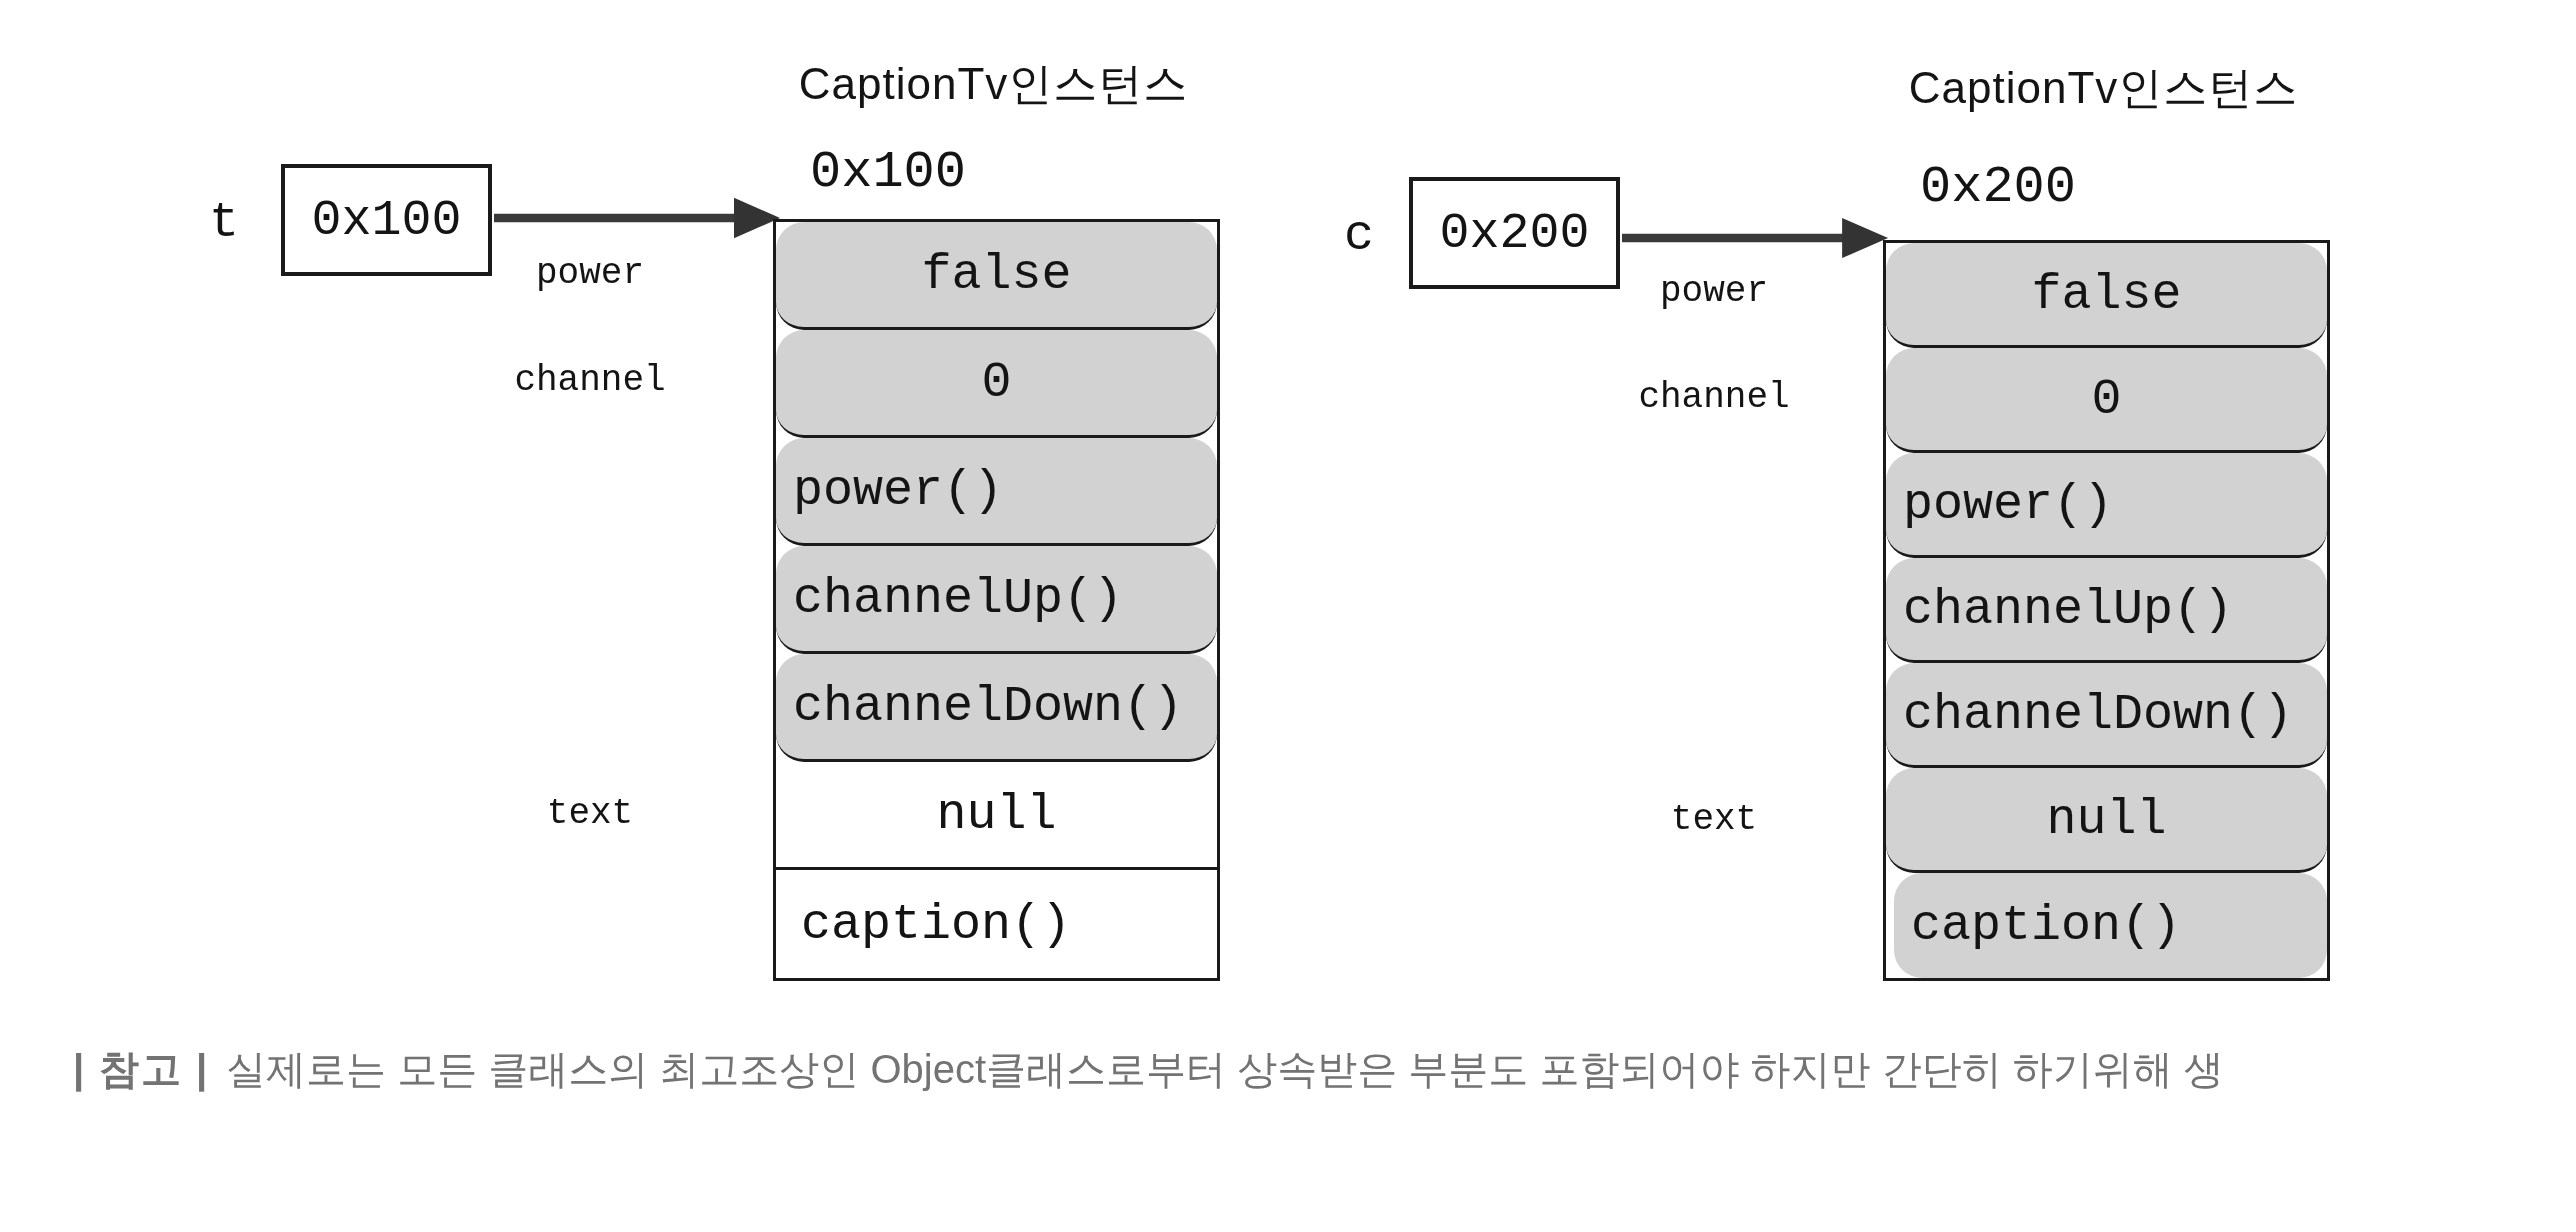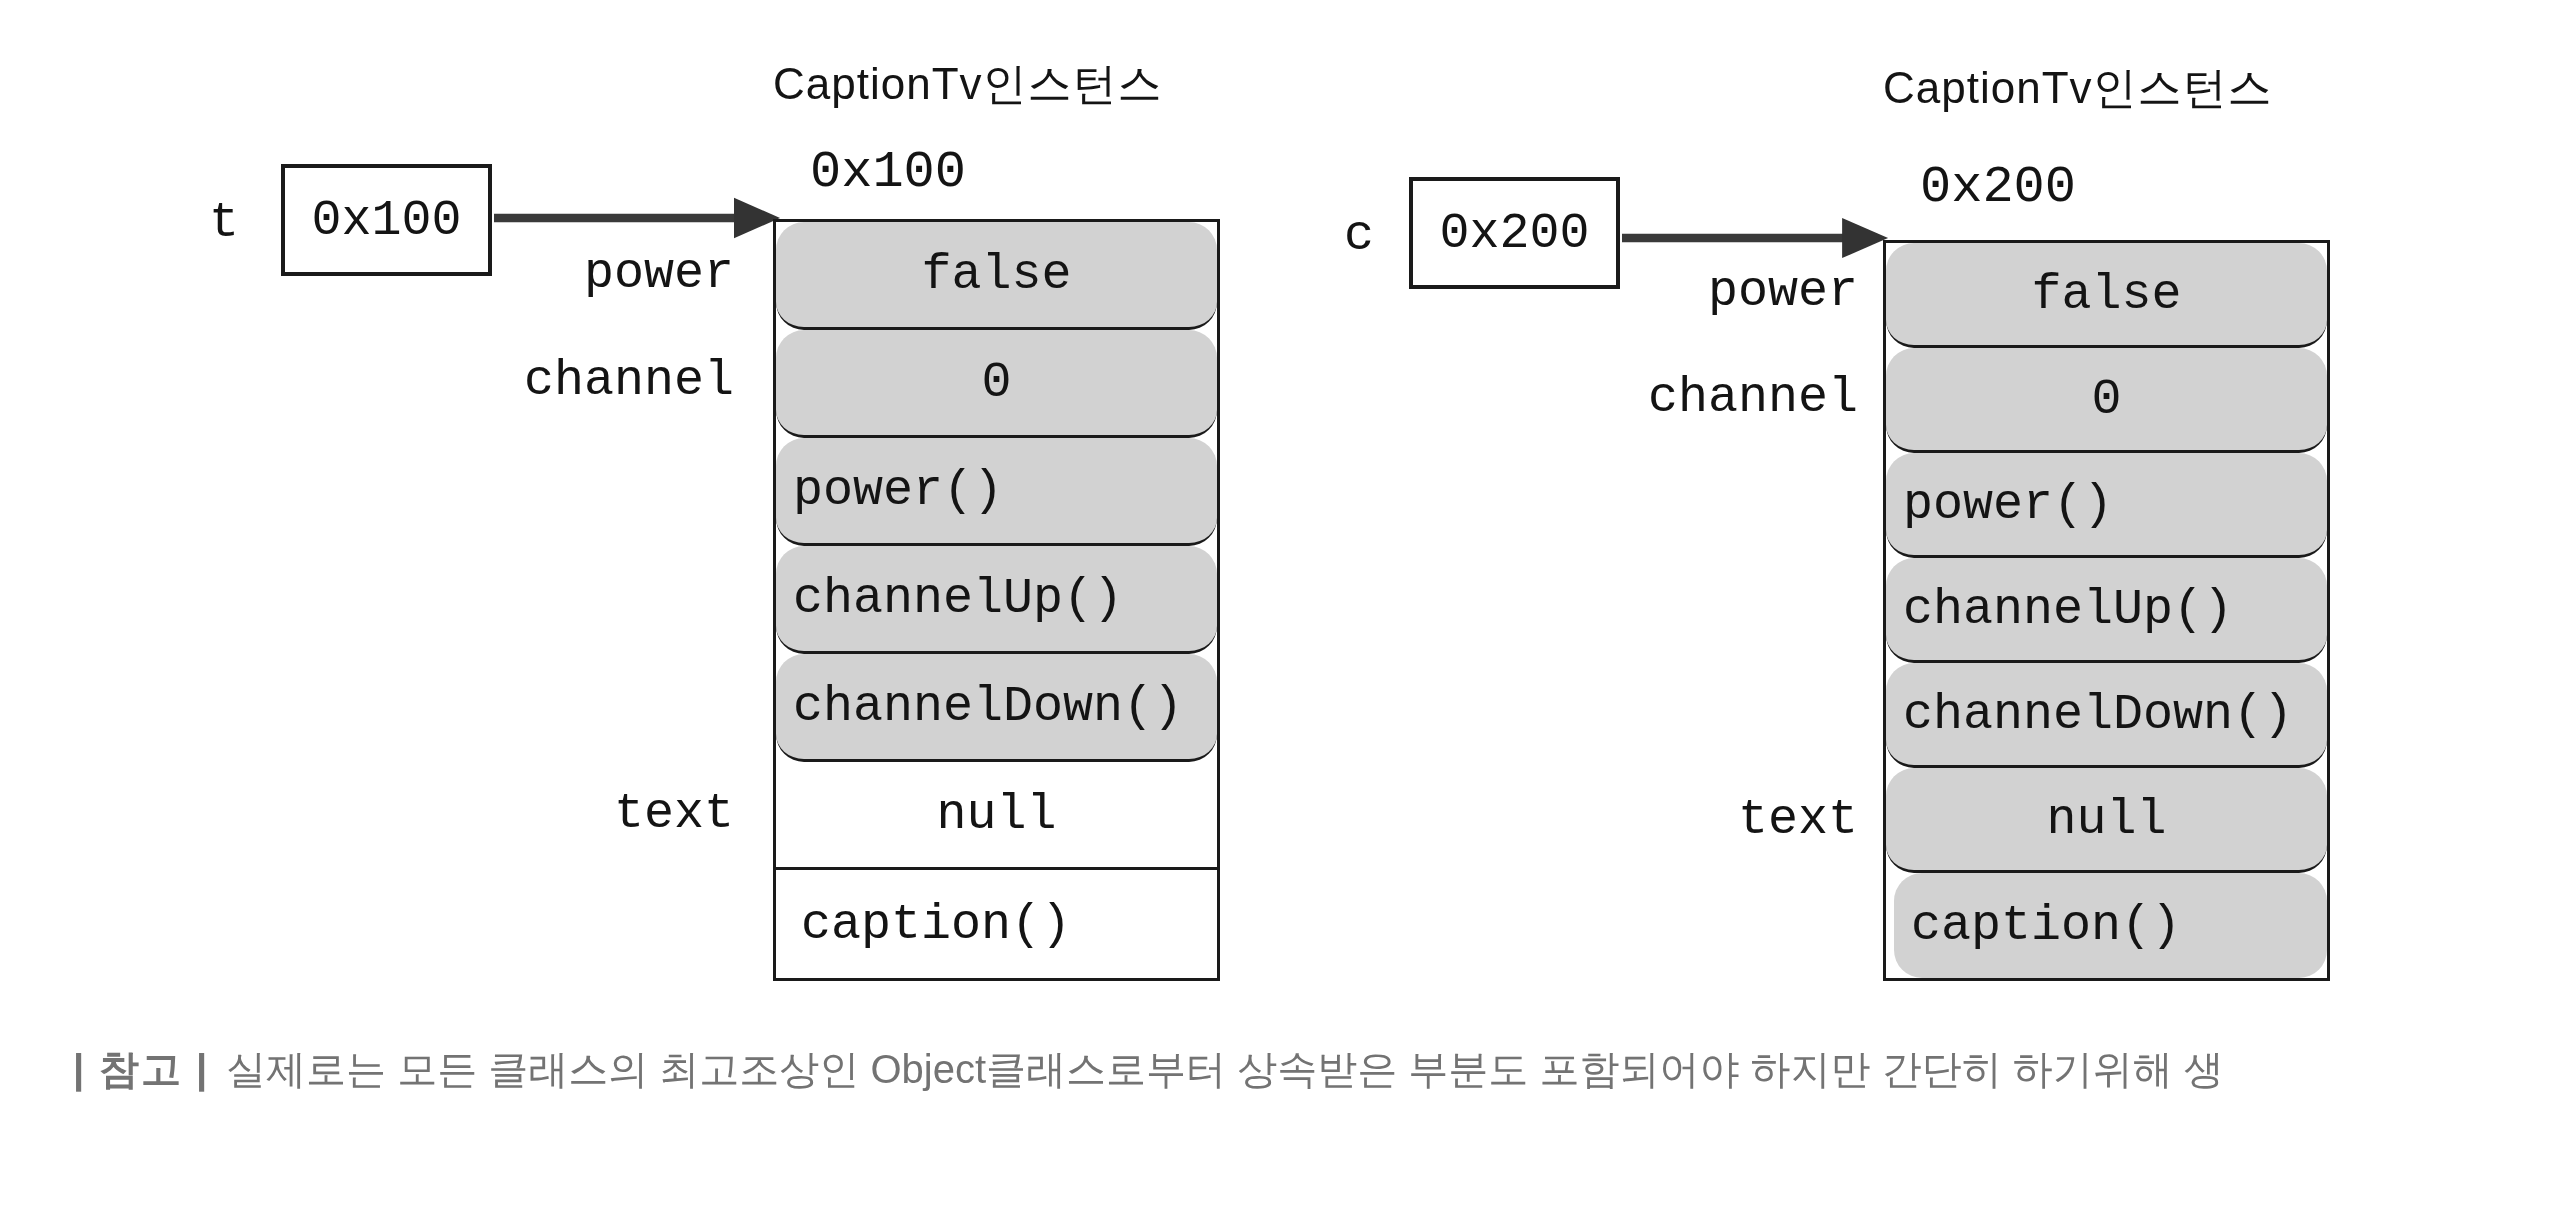--- a/index.html
+++ b/index.html
@@ -19,25 +19,25 @@
     position:absolute;font-size:50px;line-height:54px;
   }
   .var-box{
     position:absolute;width:203px;height:104px;
     border:4.8px solid #1a1a1a;background:#ffffff;
     display:flex;align-items:center;justify-content:center;
     font-size:50px;
   }
   .arrow{position:absolute;}
   .fld-label{
-    position:absolute;width:288px;font-size:50px;line-height:54px;
-    text-align:right;
+    position:absolute;width:288px;font-size:36px;line-height:54px;
+    text-align:center;
   }
   .inst-title{
-    position:absolute;width:441px;text-align:left;
+    position:absolute;width:441px;text-align:center;
     font-size:44px;line-height:50px;letter-spacing:1px;
   }
   .inst-addr{
     position:absolute;font-size:52px;line-height:54px;
   }
   .inst-table{
     position:absolute;width:441px;
     border:3.8px solid #1a1a1a;background:#ffffff;
     box-sizing:content-box;
   }

